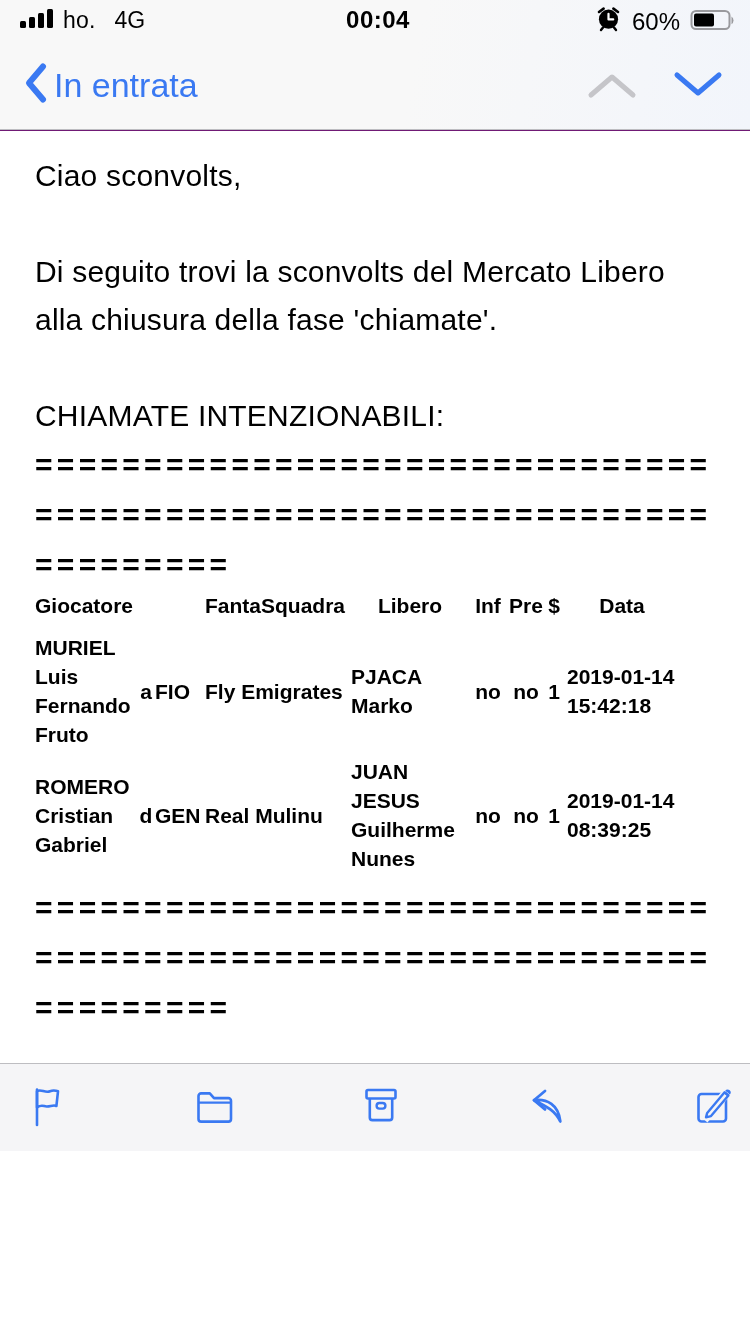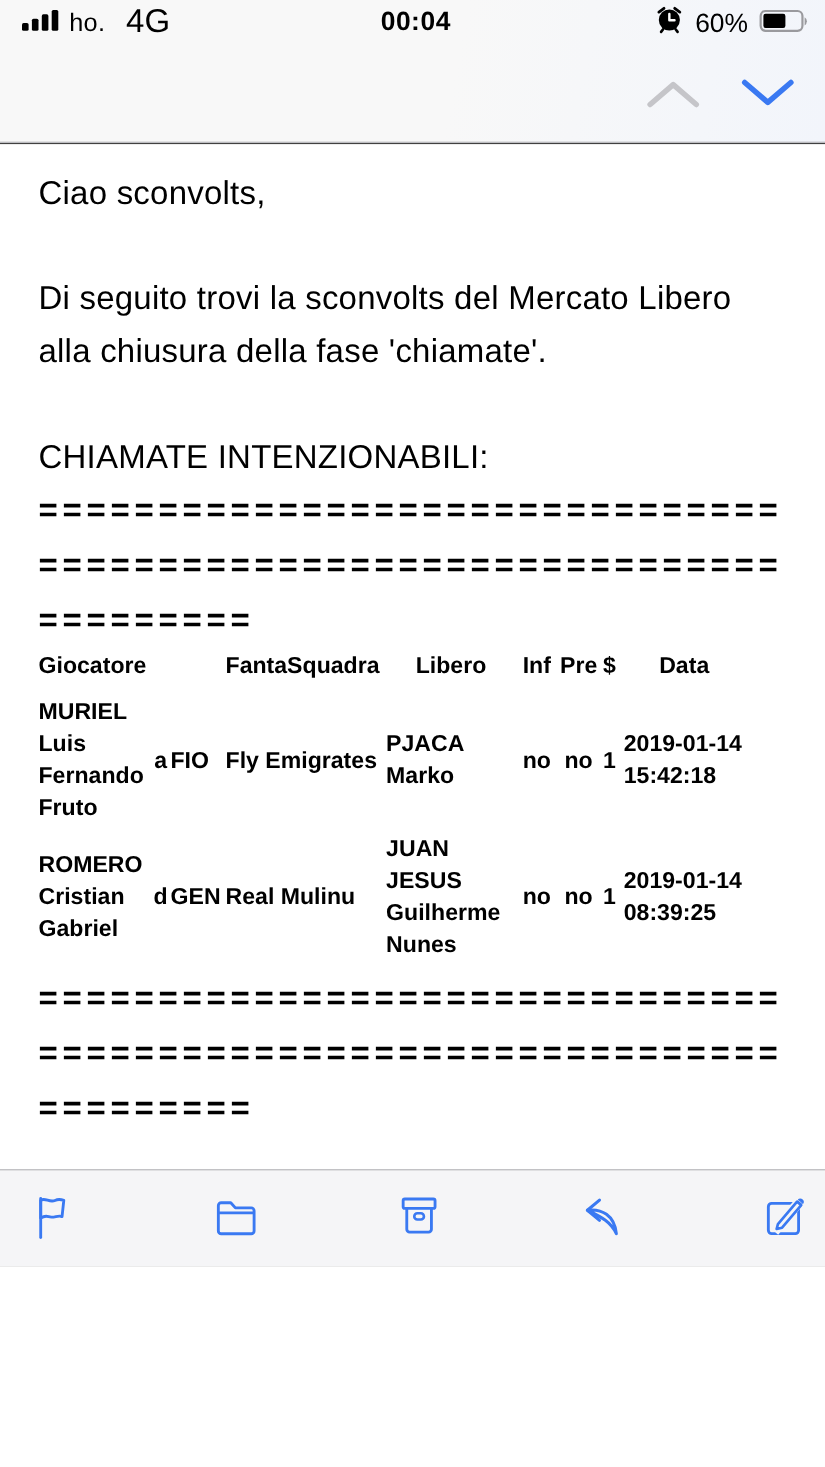--- a/index.html
+++ b/index.html
@@ -1,27 +1,27 @@
 <!DOCTYPE html>
 <html><head>
 <meta charset="utf-8">
 <style>
   * { margin:0; padding:0; box-sizing:border-box; }
   html,body { width:750px; height:1334px; background:#fff; }
   body { font-family:"Liberation Sans","DejaVu Sans",sans-serif; color:#000; overflow:hidden; }
-  .screen { position:relative; width:750px; height:1151px; background:#404040; overflow:hidden;padding-left:16px; }
+  .screen { position:relative; width:750px; height:1151px; background:#701a75; overflow:hidden;padding-left:16px; }
 
   
   .topbars { position:absolute; top:0; left:0; right:0; height:130px;
              background:linear-gradient(100deg,#f8f8f8 55%,#f2f5fb 100%);
              border-bottom:1px solid #bdbdc1; z-index:5; }
   .status-bar { height:40px; display:flex; align-items:center; padding:0 14px 0 20px; }
   .sb-left  { display:flex; align-items:center; gap:9px; width:270px; }
   .sb-left .carrier { font-size:23px; letter-spacing:.2px; }
-  .sb-left .network { font-size:30px; margin-left:10px; }
+  .sb-left .network { font-size:23px; margin-left:10px; }
   .sb-center{ flex:1; text-align:center; font-size:24px; font-weight:600; letter-spacing:.5px; }
   .sb-right { display:flex; align-items:flex-end; justify-content:flex-end; gap:10px; width:270px; }
   .sb-right .pct { font-size:24px; }
 
   .nav-bar { height:90px; display:flex; align-items:center; padding:0 26px 0 22px; }
   .back-btn { display:flex; align-items:center; gap:6px; cursor:pointer; }
   .back-label { font-size:34px; color:#3a79f2; }
   .nav-spacer { flex:1; }
   .nav-arrows { display:flex; align-items:center; gap:34px; }
   .nav-arrows svg { display:block; }
@@ -84,20 +84,28 @@
           <svg width="46" height="23" viewBox="0 0 46 23">
             <rect x="1.5" y="2" width="38" height="18" rx="4.5" fill="none" stroke="#9a9a9e" stroke-width="2"></rect>
             <rect x="4" y="4.6" width="20" height="12.8" rx="2" fill="#000"></rect>
             <path d="M41.5 7.6 a4.6 4.6 0 0 1 0 7.6 z" fill="#9a9a9e"></path>
           </svg>
         </span>
       </div>
     </div>
 
     <div class="nav-bar">
+      <div class="back-btn">
+        <span>
+          <svg width="26" height="44" viewBox="0 0 26 44">
+            <path d="M21 5.5 L7 22 L21 38.5" fill="none" stroke="#3a79f2" stroke-width="6" stroke-linecap="round" stroke-linejoin="round"></path>
+          </svg>
+        </span>
+        <span class="back-label">In entrata</span>
+      </div>
       <div class="nav-spacer"></div>
       <div class="nav-arrows">
         <span>
           <svg width="52" height="30" viewBox="0 0 52 30">
             <path d="M5 25 L26 7 L47 25" fill="none" stroke="#c5c5c9" stroke-width="5" stroke-linecap="round" stroke-linejoin="round"></path>
           </svg>
         </span>
         <span>
           <svg width="52" height="30" viewBox="0 0 52 30">
             <path d="M5 5 L26 23 L47 5" fill="none" stroke="#3a79f2" stroke-width="5" stroke-linecap="round" stroke-linejoin="round"></path>

